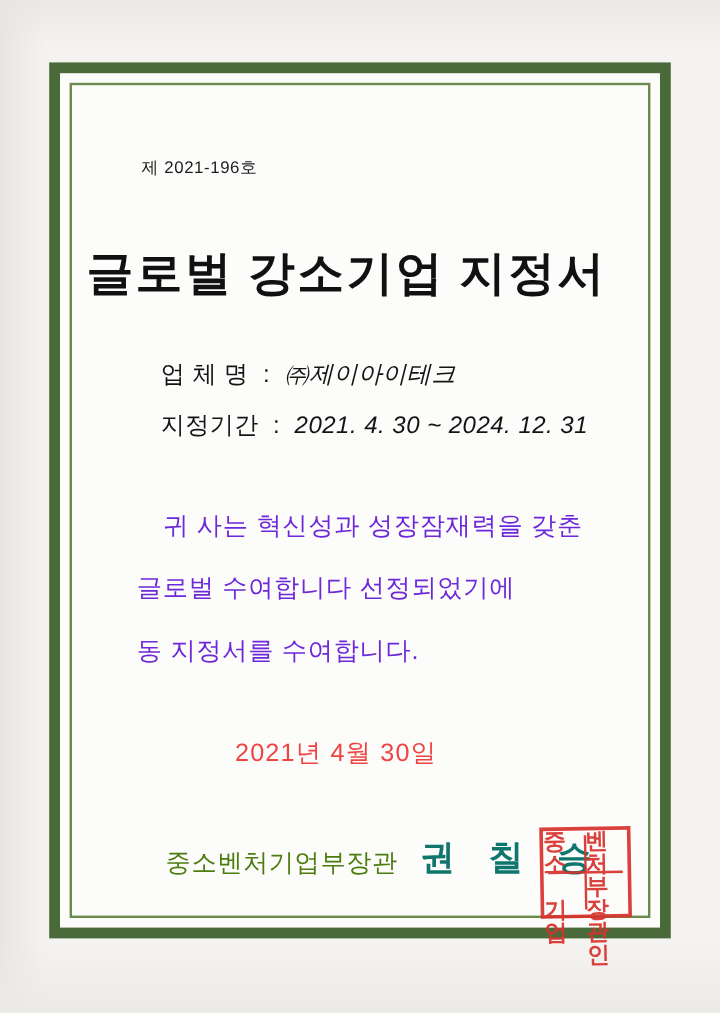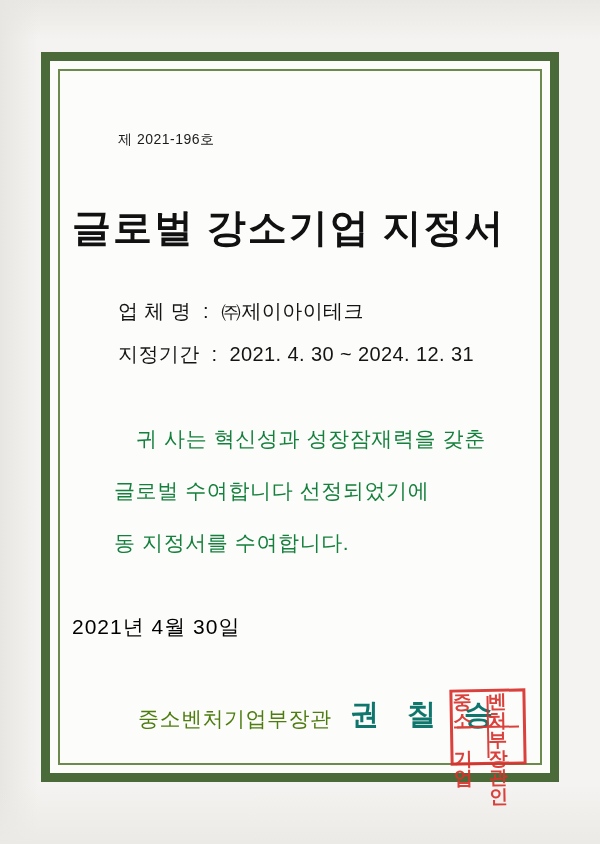--- a/index.html
+++ b/index.html
@@ -102,56 +102,58 @@
   .field-row {
     font-family: "Liberation Sans", sans-serif;
     font-size: 20px;
     color: #141414;
     margin-bottom: 16px;
     white-space: nowrap;
     letter-spacing: 0.4px;
   }
   .field-label {
     display: inline-block;
+    margin-left: 16px;
   }
   .field-sep {
     display: inline-block;
     padding: 0 6px;
   }
   .field-value {
     display: inline-block;
+    font-style: italic;
   }
 
   .body-text {
     position: absolute;
     left: 42px;
     right: 32px;
     top: 330px;
     font-family: "Liberation Sans", sans-serif;
     font-size: 21px;
-    color: #15803d;
+    color: #6d28d9;
     line-height: 52px;
     letter-spacing: 0.6px;
   }
   .body-line {
     white-space: nowrap;
   }
   .body-line.indent {
     padding-left: 22px;
   }
 
   .issue-date {
     position: absolute;
     left: 0;
     right: 40px;
     top: 530px;
-    text-align: left;
+    text-align: center;
     font-family: "Liberation Sans", sans-serif;
     font-size: 21px;
-    color: #000000;
+    color: #ef4444;
     letter-spacing: 1px;
   }
 
   .signature-row {
     position: absolute;
     left: 0;
     right: 0;
     top: 606px;
     height: 70px;
   }

